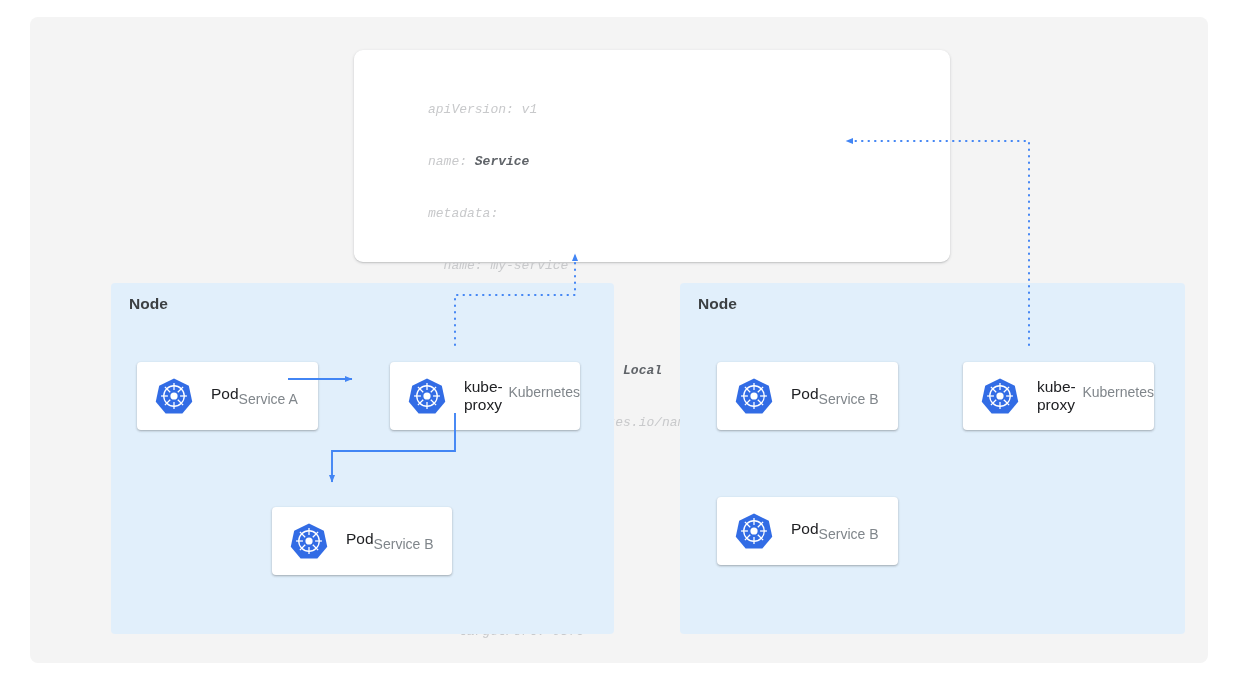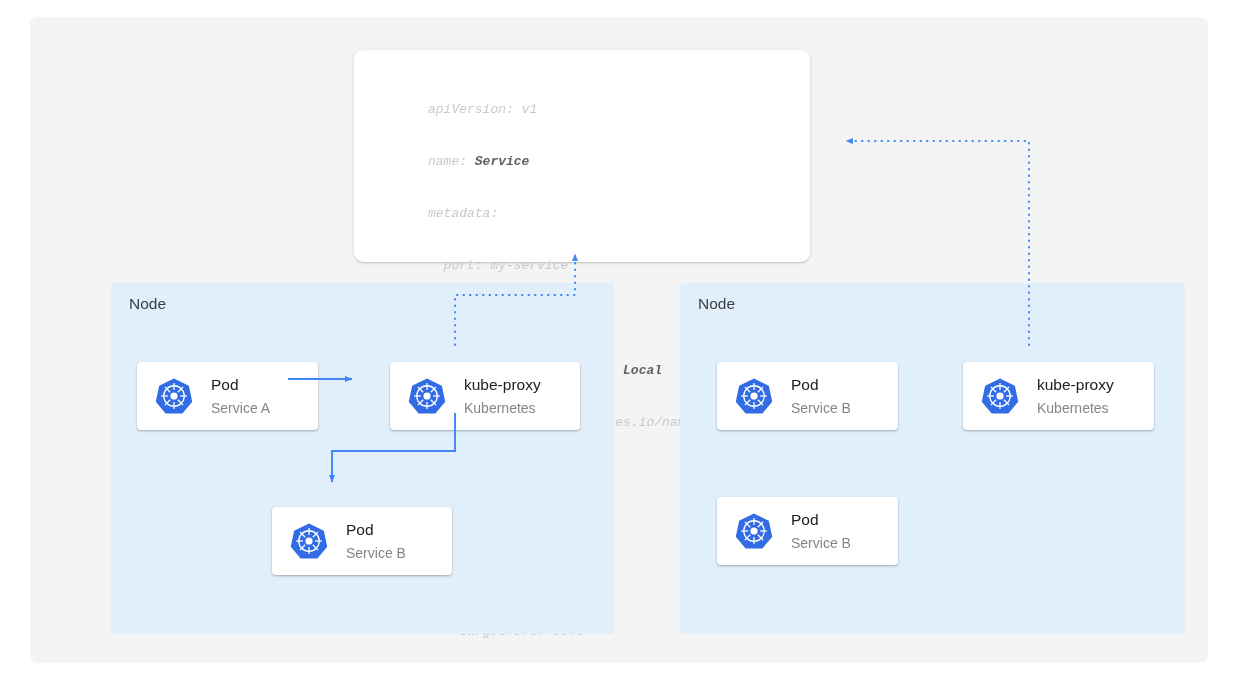--- a/index.html
+++ b/index.html
@@ -23,21 +23,21 @@
     height: 646px;
     background: #f4f4f4;
     border-radius: 8px;
   }
 
   
   #yaml-card {
     position: absolute;
     left: 324px;
     top: 33px;
-    width: 456px;
+    width: 596px;
     height: 212px;
     background: #ffffff;
     border-radius: 9px;
     box-shadow: 0 1px 3px rgba(60,64,67,0.22), 0 1px 1px rgba(60,64,67,0.10);
   }
   #yaml-code {
     position: absolute;
     left: 74px;
     top: 16px;
     font-family: "Liberation Mono", "DejaVu Sans Mono", monospace;
@@ -58,20 +58,21 @@
   }
   #node-left  { left: 81px;  top: 266px; width: 503px; height: 351px; }
   #node-right { left: 650px; top: 266px; width: 505px; height: 351px; }
   .node-label {
     position: absolute;
     left: 18px;
     top: 12px;
     font-size: 15.5px;
     color: #3c4043;
     font-family: "Liberation Sans", sans-serif;
+    font-weight: bold;
   }
 
   
   .card {
     position: absolute;
     background: #ffffff;
     border-radius: 4px;
     box-shadow: 0 1px 2px rgba(60,64,67,0.30), 0 1px 3px rgba(60,64,67,0.12);
     display: flex;
     align-items: center;
@@ -80,21 +81,21 @@
   .card .k8s-icon {
     flex: 0 0 auto;
     margin-left: 18px;
     width: 38px;
     height: 38px;
     display: block;
   }
   .card .card-text {
     margin-left: 18px;
     display: flex;
-    flex-direction: column;
+    flex-direction: row;
     justify-content: center;
     line-height: 1.18;
   }
   .card .card-title {
     font-size: 15.5px;
     color: #202124;
     font-family: "Liberation Sans", sans-serif;
   }
   .card .card-sub {
     font-size: 14px;
@@ -123,21 +124,21 @@
 <body>
 
 <div id="screen">
   <div id="canvas">
 
     <div id="yaml-card">
       <div id="yaml-code">
         <span class="yline">apiVersion: v1</span>
         <span class="yline"><span>name: </span><span class="key-strong">Service</span></span>
         <span class="yline">metadata:</span>
-        <span class="yline">  port: my-service</span>
+        <span class="yline">  name: my-service</span>
         <span class="yline">spec:</span>
         <span class="yline"><span class="key-strong">  internalTrafficPolicy: Local</span></span>
         <span class="yline">  selector: app.kubernetes.io/name: MyApp</span>
         <span class="yline">  ports:</span>
         <span class="yline">  - protocol: TCP</span>
         <span class="yline">    port: 80</span>
         <span class="yline">    targetPort: 9376</span>
       </div>
     </div>
 

